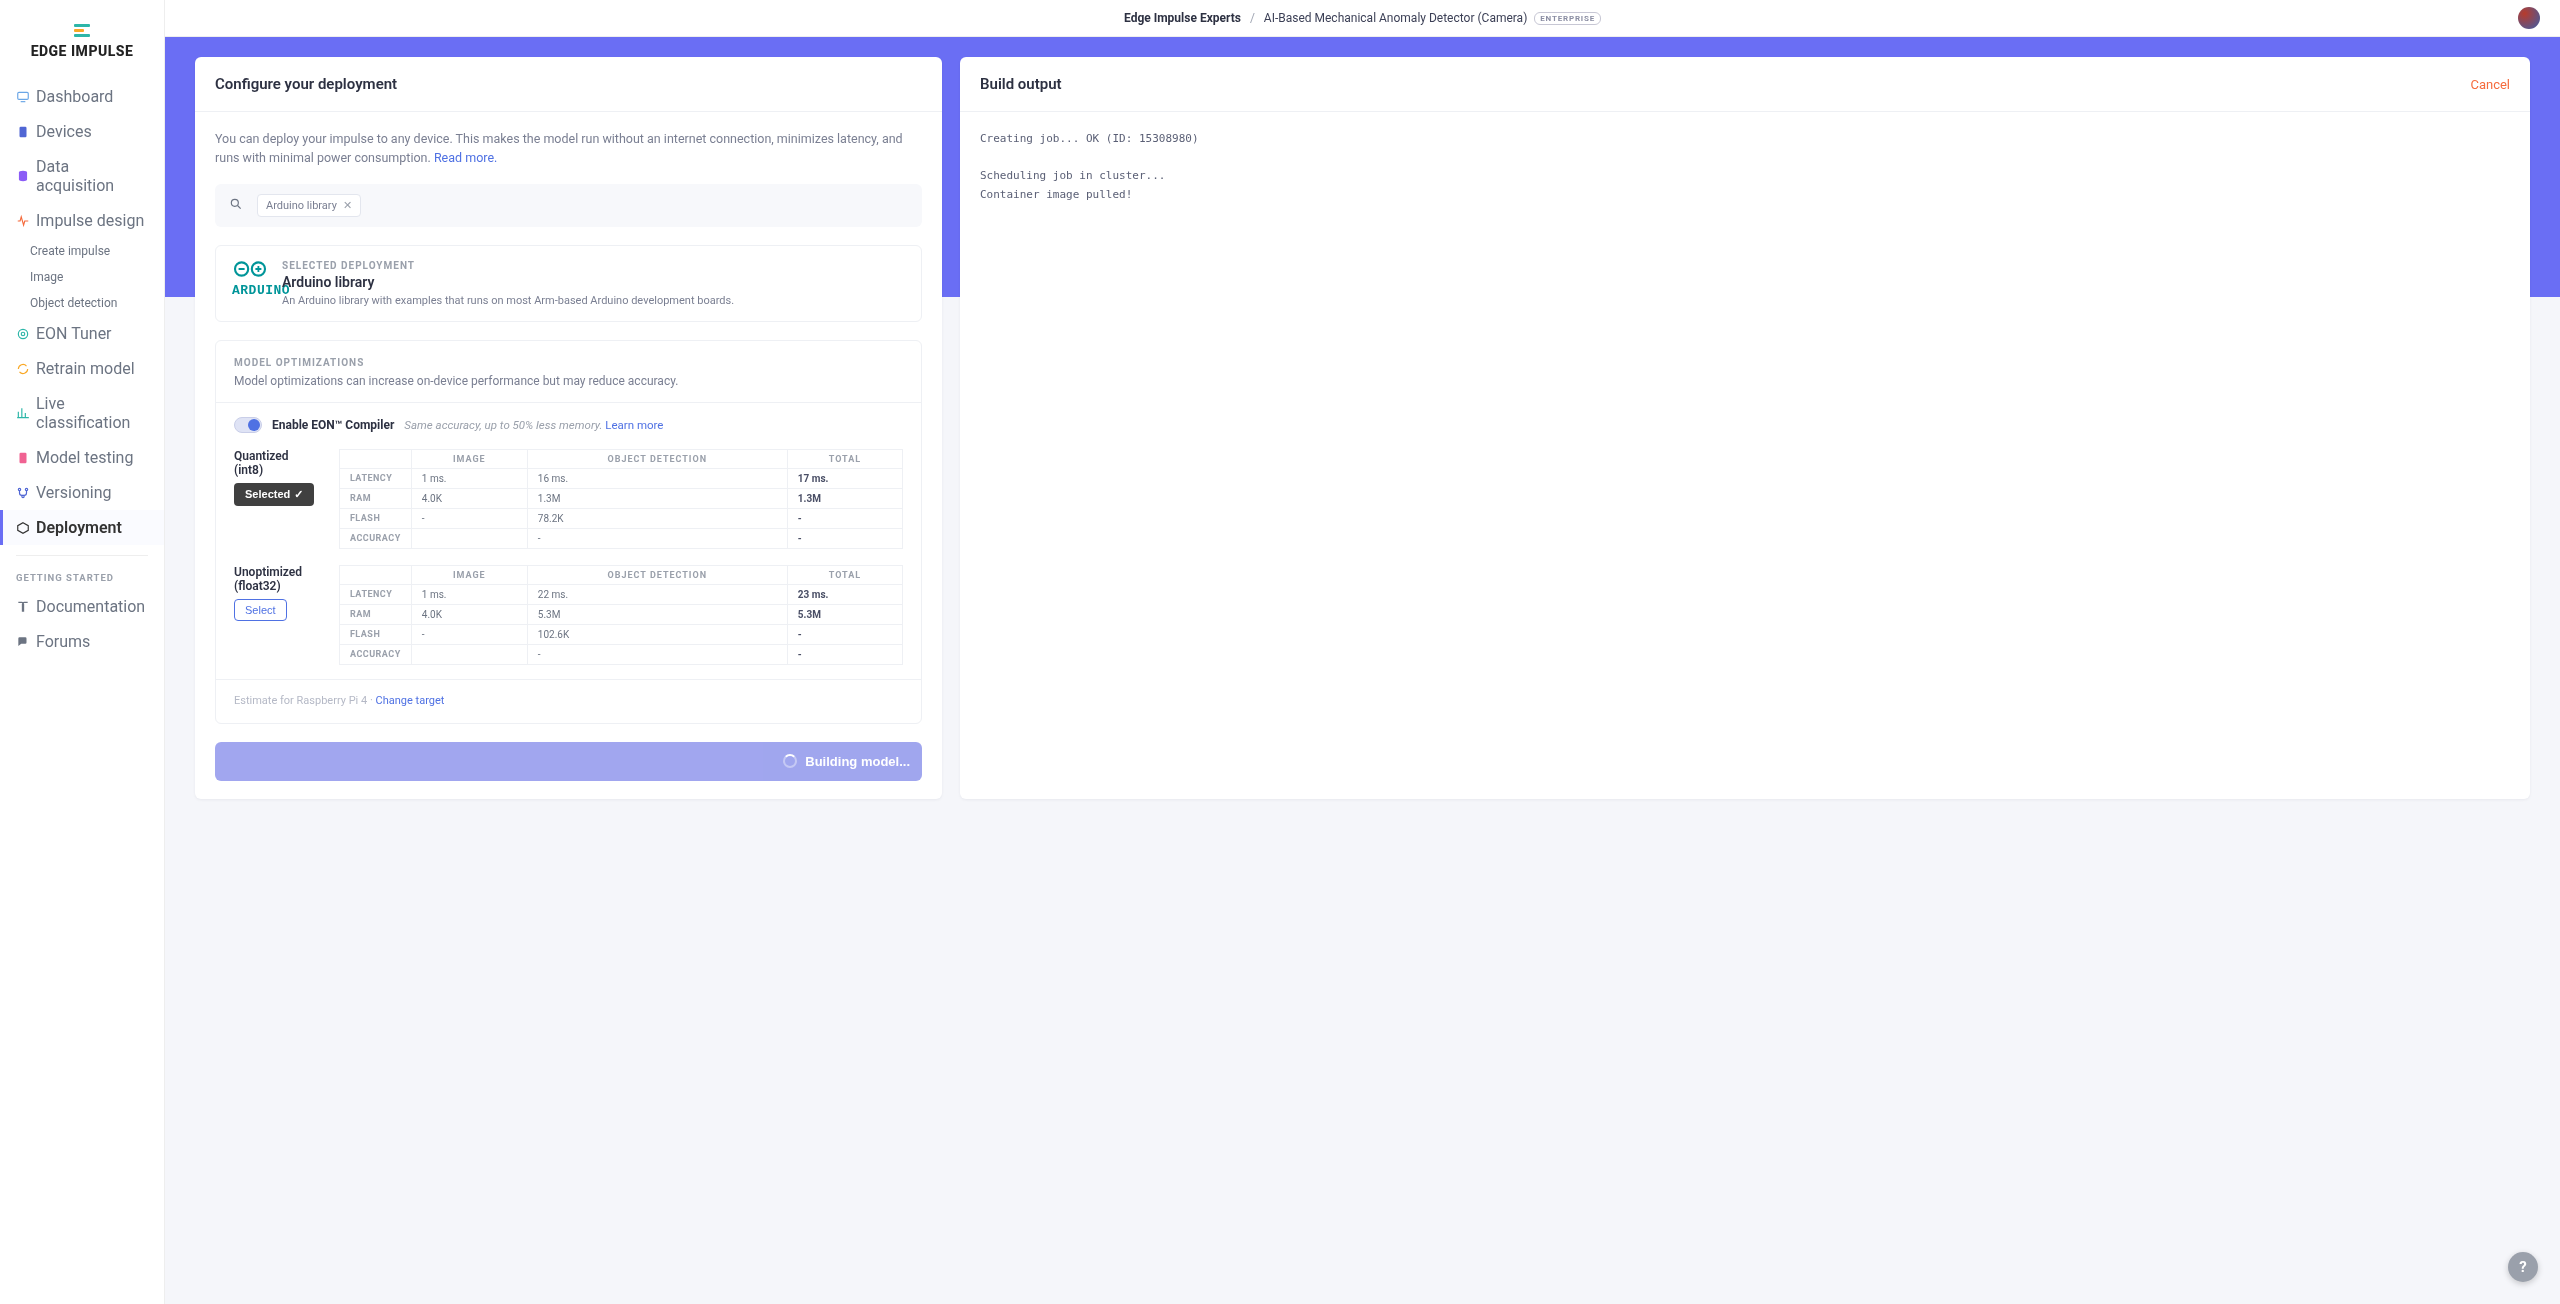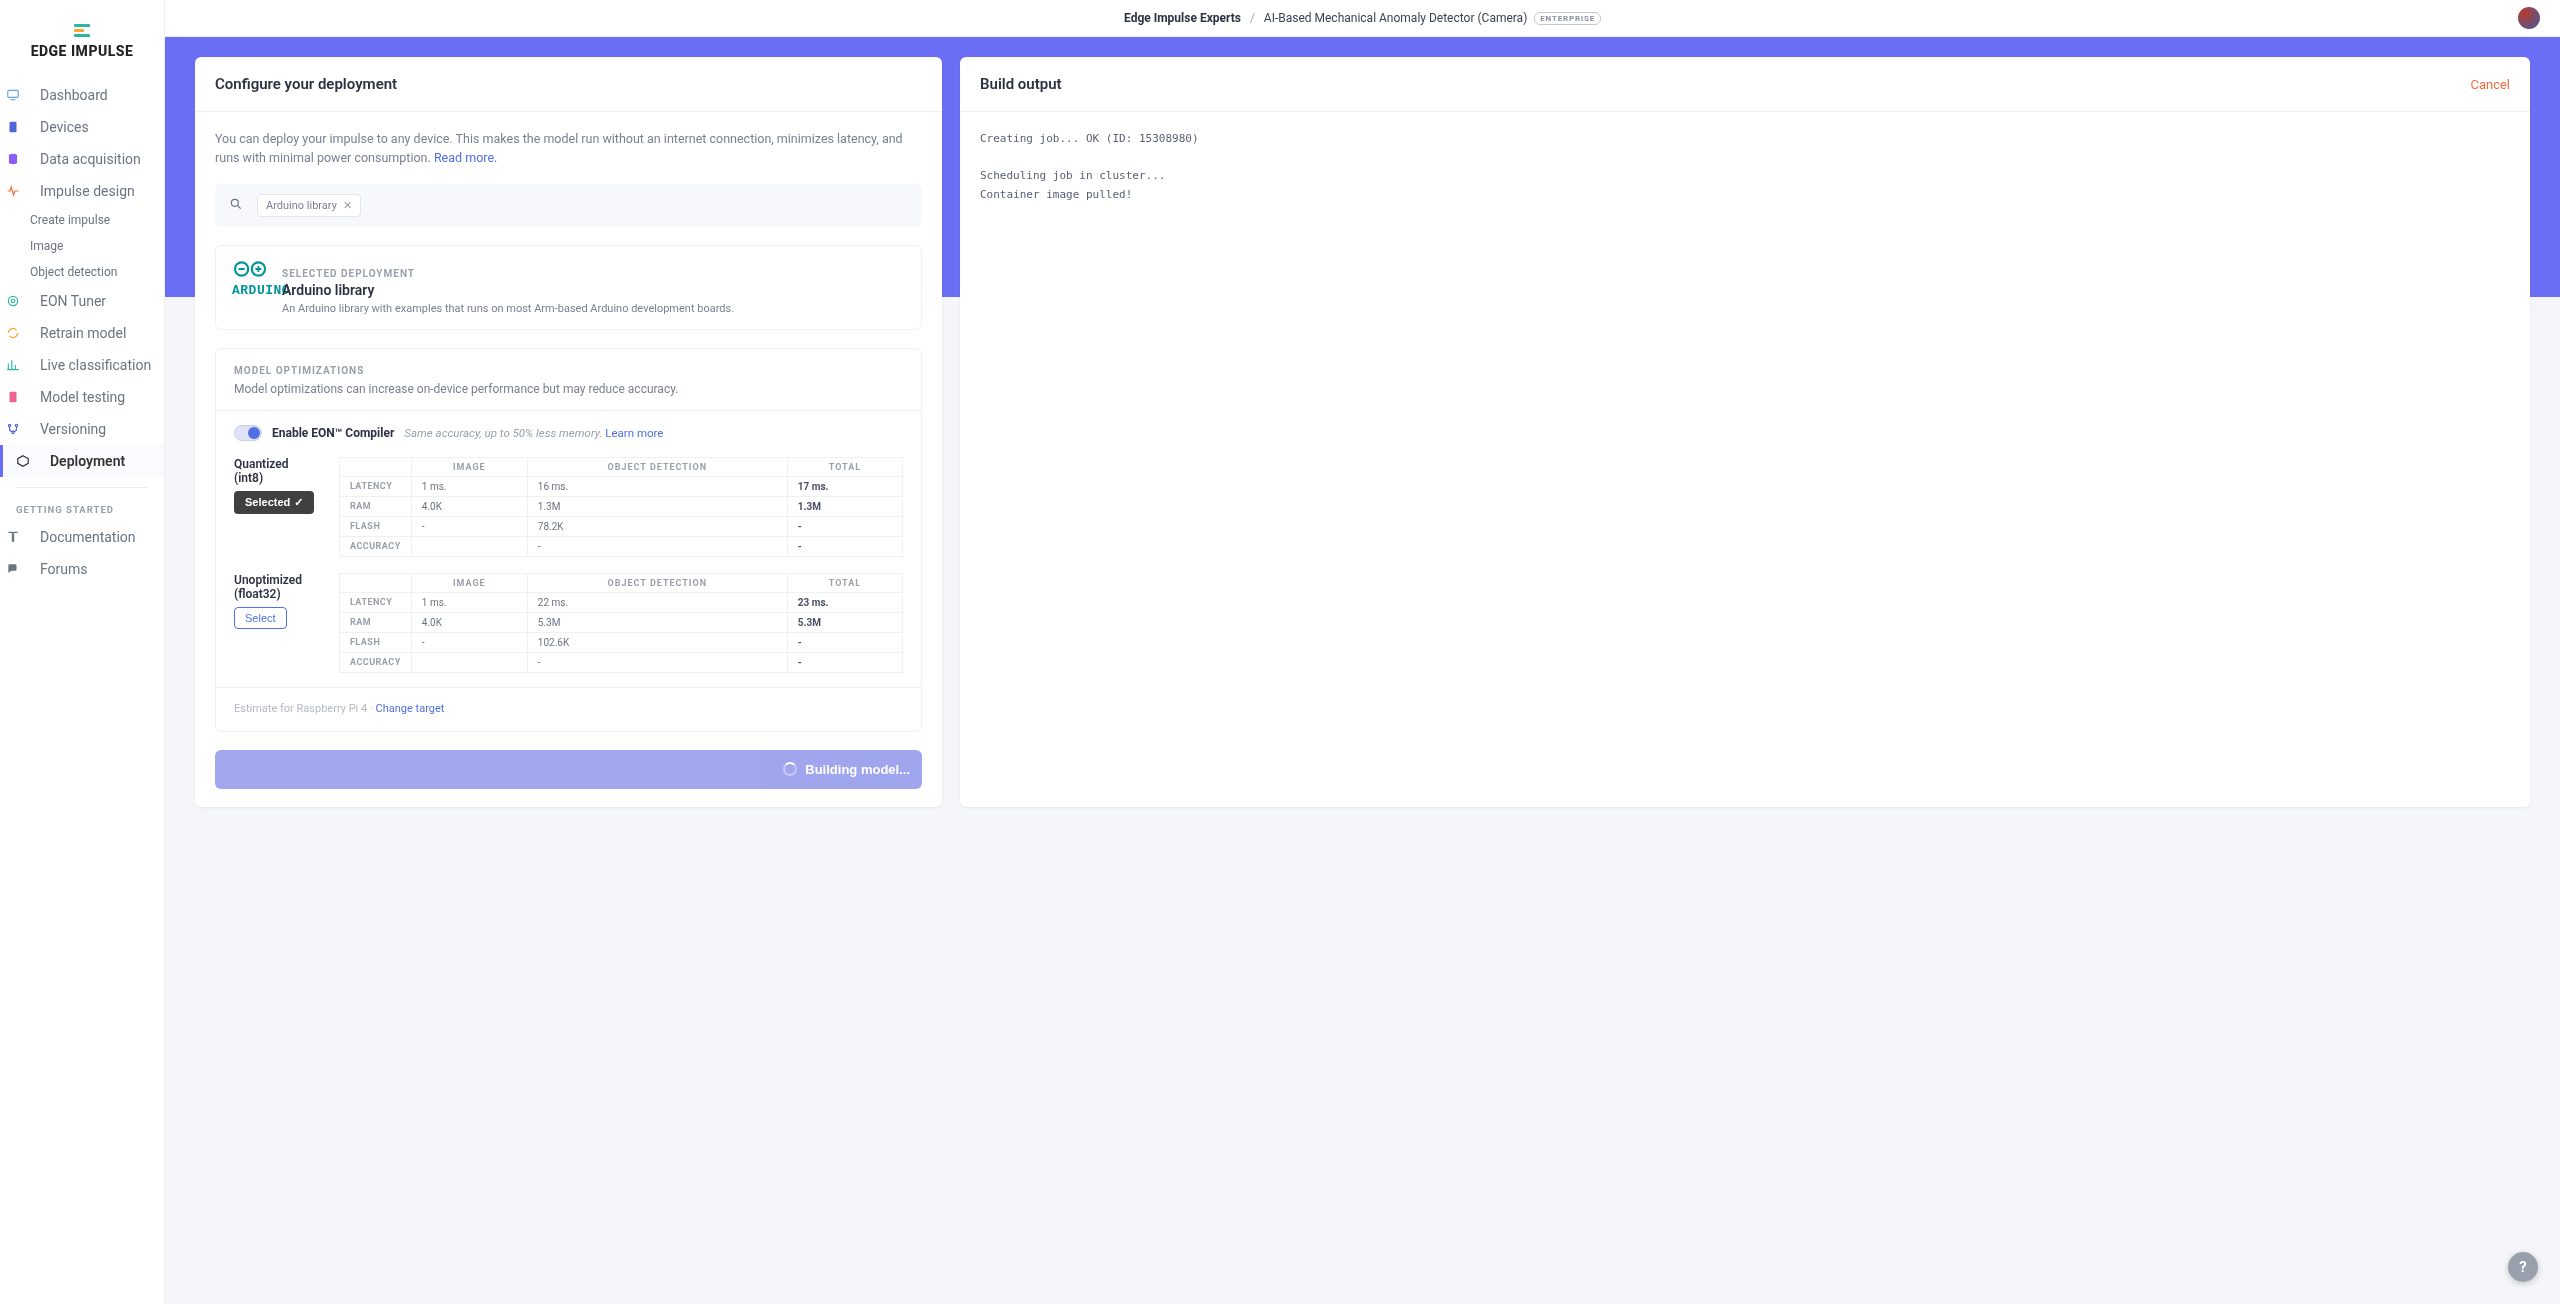--- a/index.html
+++ b/index.html
@@ -9,21 +9,21 @@
 
 .sidebar { width: 165px; background: #fff; border-right: 1px solid #eee; display: flex; flex-direction: column; padding-top: 16px; position: relative; }
 .logo { display: flex; align-items: center; gap: 6px; padding: 8px 16px 14px 16px; flex-direction: column; }
 .logo-mark { display: inline-flex; flex-direction: column; gap: 2px; }
 .logo-mark span { height: 3px; border-radius: 1px; display: block; }
 .logo-mark .b1 { width: 16px; background: #2db6a8; }
 .logo-mark .b2 { width: 10px; background: #f9a826; }
 .logo-mark .b3 { width: 16px; background: #2db6a8; }
 .logo-text { font-weight: 800; font-size: 14px; letter-spacing: 0.5px; color: #222; }
 .nav { display: flex; flex-direction: column; margin-top: 6px; }
-.nav-item { display: flex; align-items: center; gap: 20px; padding: 8px 6px; font-size: 14px; color: #6c7482; cursor: pointer; }
+.nav-item { display: flex; align-items: center; gap: 6px; padding: 8px 16px; font-size: 16px; color: #6c7482; cursor: pointer; }
 .nav-item.active { color: #333; font-weight: 600; border-left: 3px solid #6a6ef4; padding-left: 13px; background: #fafbff; }
 .nav-icon { width: 14px; height: 14px; display: inline-flex; align-items: center; justify-content: center; flex-shrink: 0; }
 .nav-sub-item { display: flex; align-items: center; padding: 6px 16px 6px 30px; font-size: 12px; color: #6c7482; cursor: pointer; }
 .nav-hr { border: none; border-top: 1px solid #eee; margin: 10px 16px; }
 .nav-header { font-size: 9.5px; letter-spacing: 1px; color: #9aa0ab; padding: 6px 16px; font-weight: 700; }
 
 
 .main { flex: 1; display: flex; flex-direction: column; }
 .topbar { height: 37px; background: #fff; border-bottom: 1px solid #eee; display: flex; align-items: center; justify-content: center; position: relative; }
 .breadcrumb { font-size: 12px; color: #3b3f55; }
@@ -50,21 +50,21 @@
 
 .search-box { background: #f7f8fb; border-radius: 6px; padding: 10px 14px; margin-top: 16px; display: flex; align-items: center; gap: 14px; }
 .search-icon { color: #6c7482; }
 .chip { background: #fff; border: 1px solid #e3e6ee; border-radius: 4px; padding: 4px 8px; font-size: 11px; color: #7a7f92; display: inline-flex; align-items: center; gap: 6px; }
 .chip .x { color: #9aa0ab; cursor: pointer; }
 
 .dep-box { border: 1px solid #eef0f4; border-radius: 6px; padding: 14px 16px; margin-top: 18px; display: flex; gap: 14px; align-items: flex-start; }
 .arduino-logo { width: 36px; text-align: center; color: #009599; font-size: 13px; font-weight: 700; letter-spacing: 0.5px; font-family: Liberation Mono, monospace; }
 .arduino-logo svg { width: 36px; height: 18px; }
 .arduino-logo .txt { margin-top: 1px; }
-.dep-label { font-size: 10px; letter-spacing: 1px; color: #9aa0ab; font-weight: 700; margin-top: 8px; }
+.dep-label { font-size: 10px; letter-spacing: 1px; color: #9aa0ab; font-weight: 700; }
 .dep-title { font-size: 14px; font-weight: 600; color: #2d3142; margin-top: 3px; }
 .dep-desc { font-size: 11px; color: #7a7f92; margin-top: 4px; }
 
 .opt-box { border: 1px solid #eef0f4; border-radius: 6px; padding: 16px 18px 16px 18px; margin-top: 18px; }
 .opt-label { font-size: 10px; letter-spacing: 1px; color: #9aa0ab; font-weight: 700; }
 .opt-desc { font-size: 12px; color: #7a7f92; margin-top: 6px; }
 .opt-hr { border: none; border-top: 1px solid #eef0f4; margin: 14px -18px 14px -18px; }
 
 .toggle-row { display: flex; align-items: center; gap: 10px; flex-wrap: wrap; }
 .toggle { width: 28px; height: 16px; border-radius: 10px; background: #dfe3f5; border: 1px solid #c9cee8; position: relative; cursor: pointer; }

